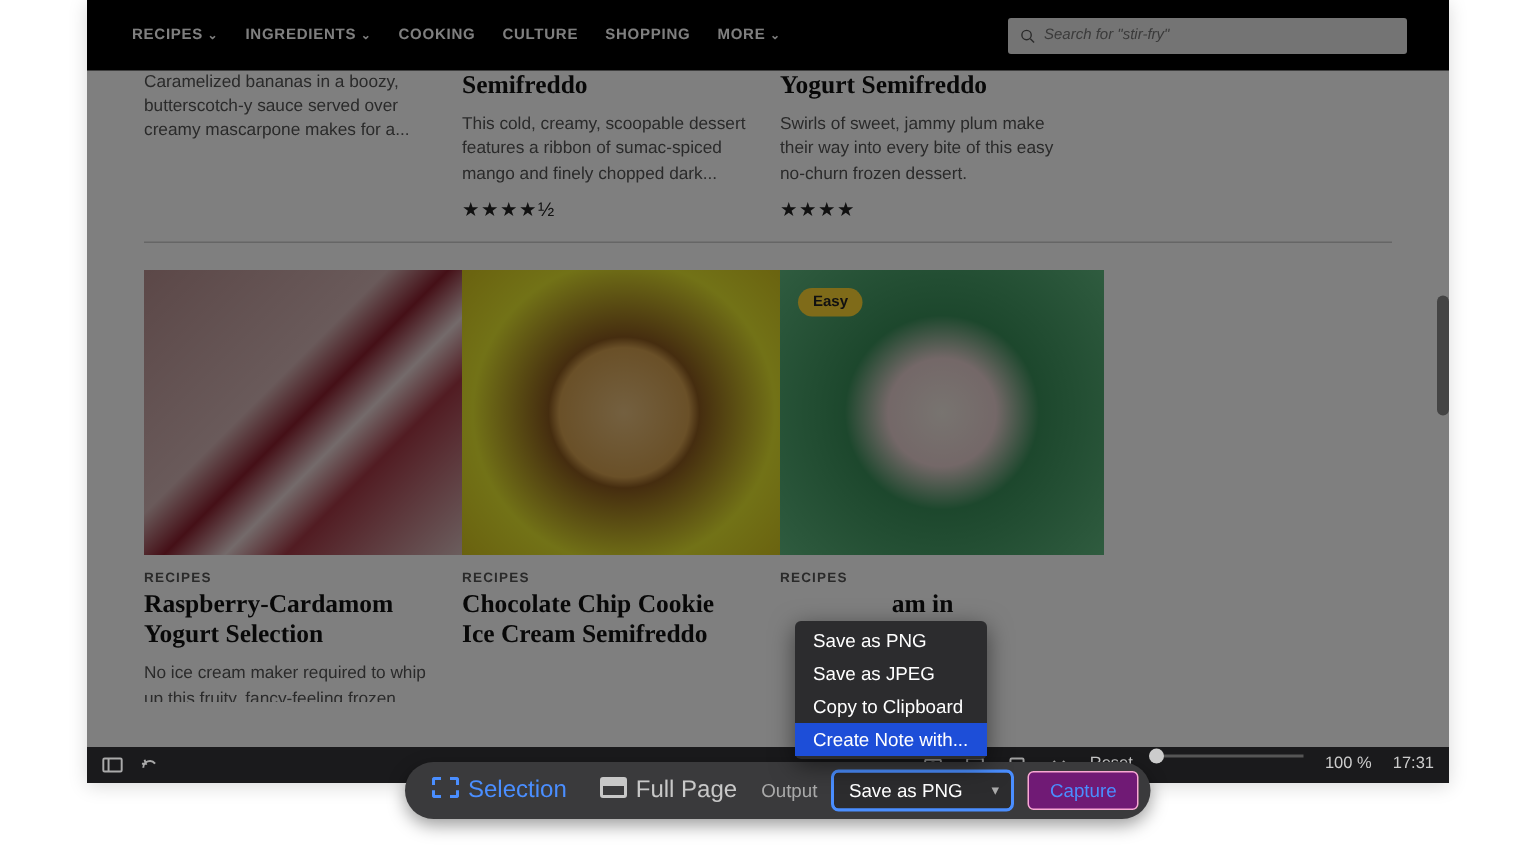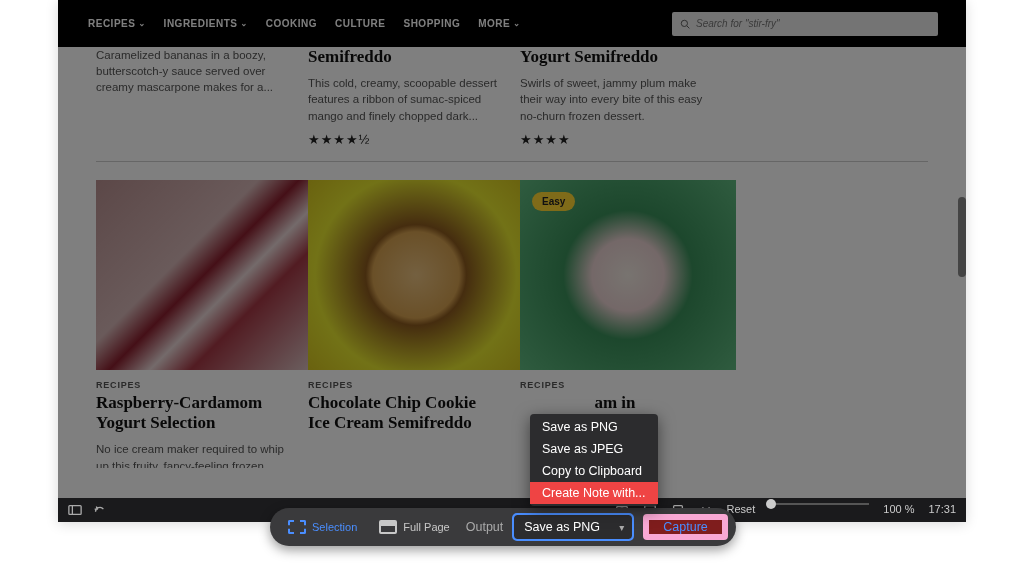--- a/index.html
+++ b/index.html
@@ -31,35 +31,35 @@
 
 .img-rasp { background: linear-gradient(135deg, #b89090 0%, #d4b5b5 40%, #8a1f2e 50%, #e8d5d5 60%, #a43845 70%, #d8c0c0 100%); }
 .img-cookie { background: radial-gradient(circle at 50% 50%, #e8c080 0%, #d4a050 30%, #8b5a1f 35%, #e5e52e 70%, #d4c41e 100%); }
 .img-mint { background: radial-gradient(circle at 50% 50%, #f0e8e0 0%, #e8d0d0 25%, #3a8f5a 45%, #5fb87f 100%); }
 
 .scrollbar-track { position: absolute; right: 0; top: 47px; bottom: 54px; width: 8px; background: transparent; z-index: 3; }
 .scrollbar-thumb { position: absolute; right: 0; top: 150px; width: 8px; height: 80px; background: #888; border-radius: 4px; }
 
 
 .capture-bar { position: absolute; left: 270px; bottom: 30px; height: 38px; background: #3a3a3c; border-radius: 19px; display: flex; align-items: center; padding: 0 8px 0 12px; gap: 10px; z-index: 20; box-shadow: 0 4px 12px rgba(0,0,0,0.4); }
-.cap-btn { display: flex; align-items: center; gap: 6px; color: #c8c8c8; font-size: 11px; padding: 4px 6px; border-radius: 4px; cursor: pointer; }
+.cap-btn { display: flex; gap: 6px; color: #c8c8c8; font-size: 16px; padding: 4px 6px; border-radius: 4px; cursor: pointer; }
 .cap-btn.active { color: #4a8eff; }
 .cap-icon { width: 18px; height: 14px; display: inline-block; }
 .cap-icon-sel { border: 2px dashed #4a8eff; border-radius: 2px; }
 .cap-icon-full { border: 2px solid #c8c8c8; border-radius: 2px; position: relative; }
 .cap-icon-full::after { content: ""; position: absolute; top: 0; left: 0; right: 0; height: 4px; background: #c8c8c8; }
 .cap-label { color: #aaa; font-size: 12.5px; }
 .cap-select { background: #2c2c2e; color: #fff; border: 1px solid #4a8eff; border-radius: 4px; height: 26px; padding: 0 24px 0 10px; font-size: 12.5px; position: relative; display: flex; align-items: center; min-width: 120px; outline: 2px solid #4a8eff; outline-offset: -1px; }
 .cap-select::after { content: "▾"; position: absolute; right: 8px; font-size: 10px; color: #aaa; }
-.cap-capture { background: #7f1d1d; border: 6px solid #f9a8d4; color: #4a8eff; font-size: 12.5px; height: 26px; padding: 0 14px; border-radius: 4px; display: flex; align-items: center; }
+.cap-capture { background: #701a75; border: 1px solid #f9a8d4; color: #4a8eff; font-size: 12.5px; height: 26px; padding: 0 14px; border-radius: 4px; display: flex; align-items: center; }
 
 
 .dropdown { position: absolute; left: 530px; bottom: 70px; background: #2c2c2e; border-radius: 4px; z-index: 25; min-width: 128px; padding: 2px 0; box-shadow: 0 4px 16px rgba(0,0,0,0.5); }
 .dd-item { color: #fff; font-size: 12.5px; padding: 4px 12px; cursor: pointer; white-space: nowrap; }
-.dd-item.highlighted { background: #ef4444; }
+.dd-item.highlighted { background: #1d4ed8; }
 
 
 .status-bar { position: absolute; bottom: 0; left: 0; right: 0; height: 24px; background: #1a1a1c; display: flex; align-items: center; padding: 0 10px; gap: 14px; z-index: 10; }
 .status-left { display: flex; gap: 10px; }
 .status-right { margin-left: auto; display: flex; gap: 14px; }
 .status-icon { width: 14px; height: 14px; display: flex; align-items: center; justify-content: center; color: #aaa; }
 .status-icon svg { width: 14px; height: 14px; stroke: #aaa; fill: none; stroke-width: 1.5; }
 .status-text { color: #ccc; font-size: 11px; }
 .zoom-slider { width: 100px; height: 2px; background: #555; position: relative; }
 .zoom-slider::before { content: ""; position: absolute; left: -3px; top: -4px; width: 10px; height: 10px; background: #ccc; border-radius: 50%; }

